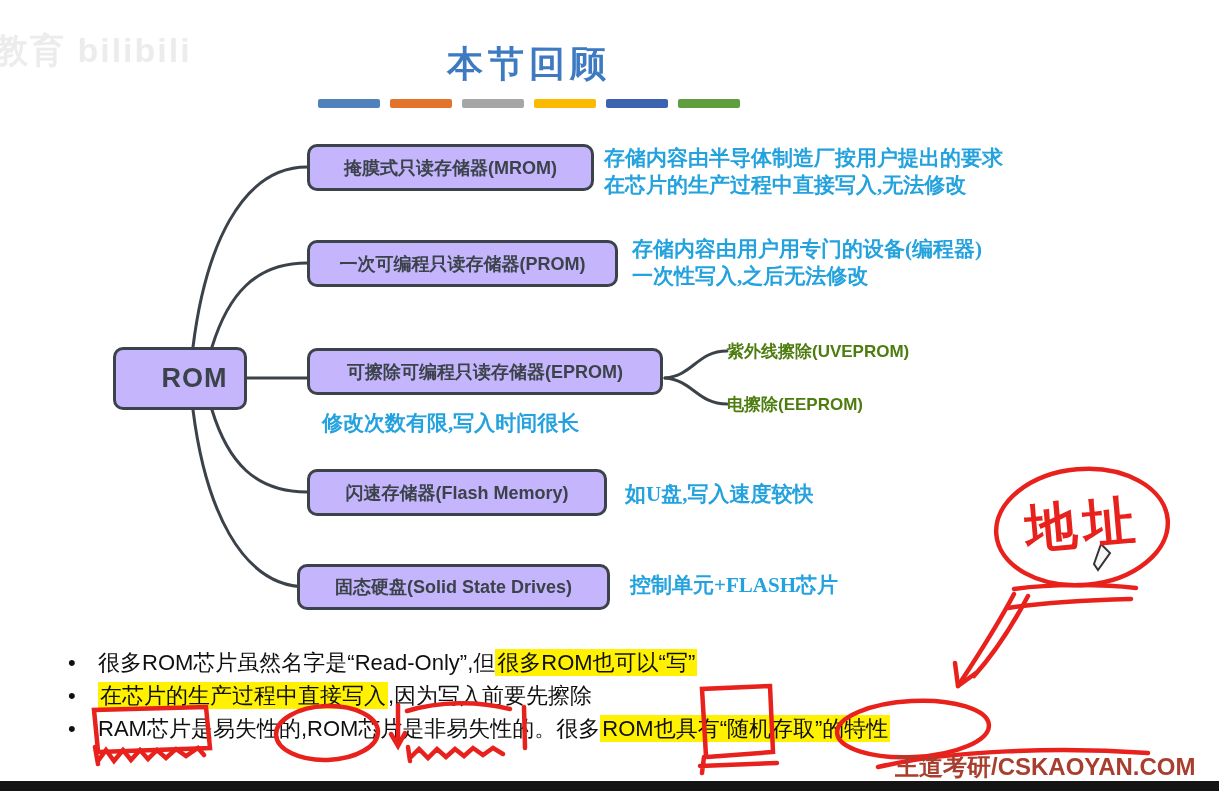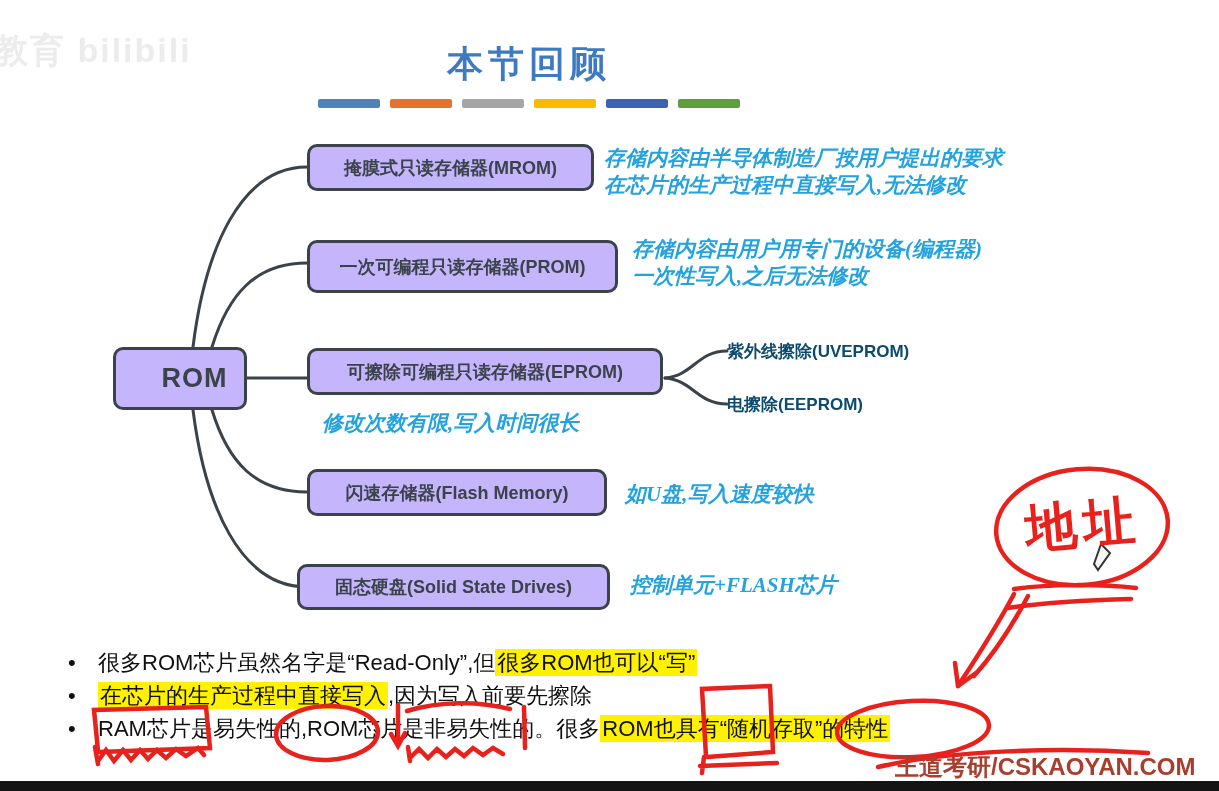--- a/index.html
+++ b/index.html
@@ -9,23 +9,23 @@
   .abs{position:absolute;}
   .wm-top{left:-6px;top:28px;font-size:34px;font-weight:bold;color:#ececec;letter-spacing:2px;}
   .title{left:447px;top:40px;font-size:36px;font-weight:bold;color:#3d7ac1;
          font-family:"Liberation Serif","DejaVu Serif",serif;letter-spacing:5px;}
   .bar{top:99px;height:9px;width:62px;border-radius:2px;}
   .node{border:3px solid #3b4249;border-radius:10px;background:#c4b5fd;
         display:flex;align-items:center;justify-content:center;
         font-weight:bold;color:#3b4249;box-sizing:border-box;}
   .root{font-size:27px;letter-spacing:1px;padding-left:29px;}
   .leaf{font-size:18px;}
-  .childlabel{font-size:17px;font-weight:bold;color:#0c4a6e;}
+  .childlabel{font-size:17px;font-weight:bold;color:#4d7c0f;}
   .note{color:#23a2de;font-weight:bold;font-size:21px;line-height:27px;
-        font-family:"Liberation Serif","DejaVu Serif",serif;white-space:nowrap;font-style:italic;}
+        font-family:"Liberation Serif","DejaVu Serif",serif;white-space:nowrap;}
   .bullet-row{font-size:22px;color:#101010;white-space:nowrap;}
   .bullet-dot{display:inline-block;width:30px;}
   .hl{background:#fff100;padding:1px 2px;}
   .handwrite{color:#e9211c;font-size:52px;font-weight:bold;transform:rotate(-5deg);
              letter-spacing:6px;font-family:"DejaVu Serif",serif;}
   .footer-wm{left:895px;top:751px;font-size:24px;font-weight:bold;color:#a73e2e;}
   .bottombar{left:0;top:781px;width:1219px;height:10px;background:#141414;}
   svg.layer{position:absolute;left:0;top:0;pointer-events:none;}
 </style>
 </head>
@@ -56,21 +56,21 @@
     </g>
   </svg>
 
   <div class="abs node root" style="left:113px;top:347px;width:134px;height:63px">
     <span>ROM</span>
   </div>
 
   <div class="abs node leaf" style="left:307px;top:144px;width:287px;height:47px">
     <span>掩膜式只读存储器(MROM)</span>
   </div>
-  <div class="abs node leaf" style="left:307px;top:240px;width:311px;height:53px">
+  <div class="abs node leaf" style="left:307px;top:240px;width:311px;height:47px">
     <span>一次可编程只读存储器(PROM)</span>
   </div>
   <div class="abs node leaf" style="left:307px;top:348px;width:356px;height:47px">
     <span>可擦除可编程只读存储器(EPROM)</span>
   </div>
   <div class="abs node leaf" style="left:307px;top:469px;width:300px;height:47px">
     <span>闪速存储器(Flash Memory)</span>
   </div>
   <div class="abs node leaf" style="left:297px;top:564px;width:313px;height:46px">
     <span>固态硬盘(Solid State Drives)</span>

